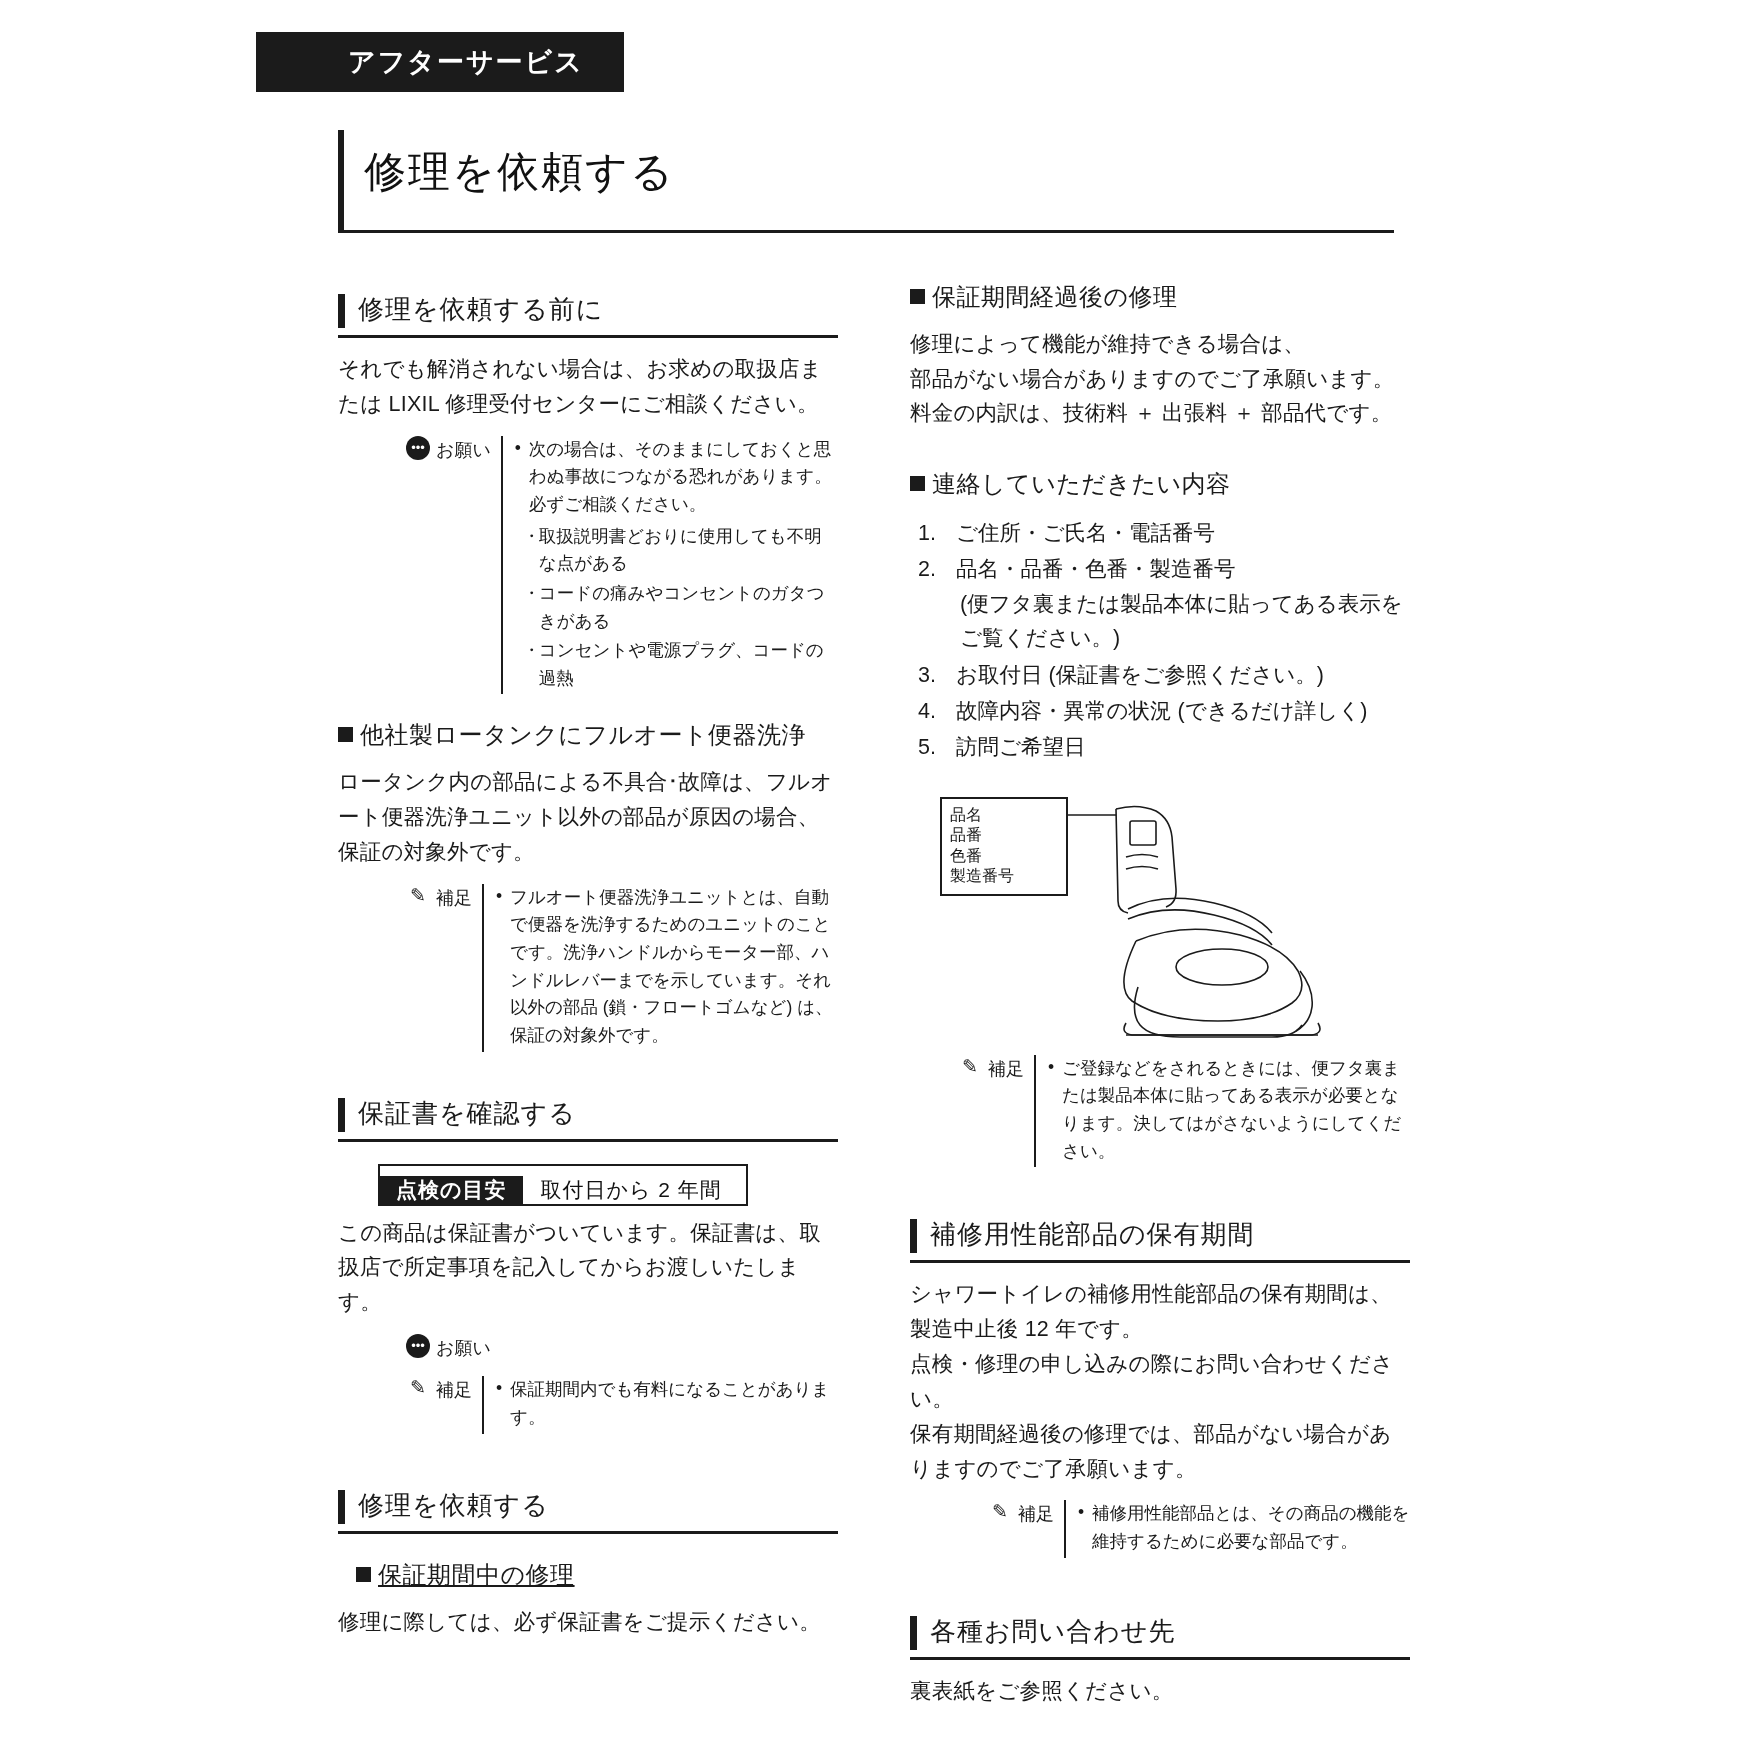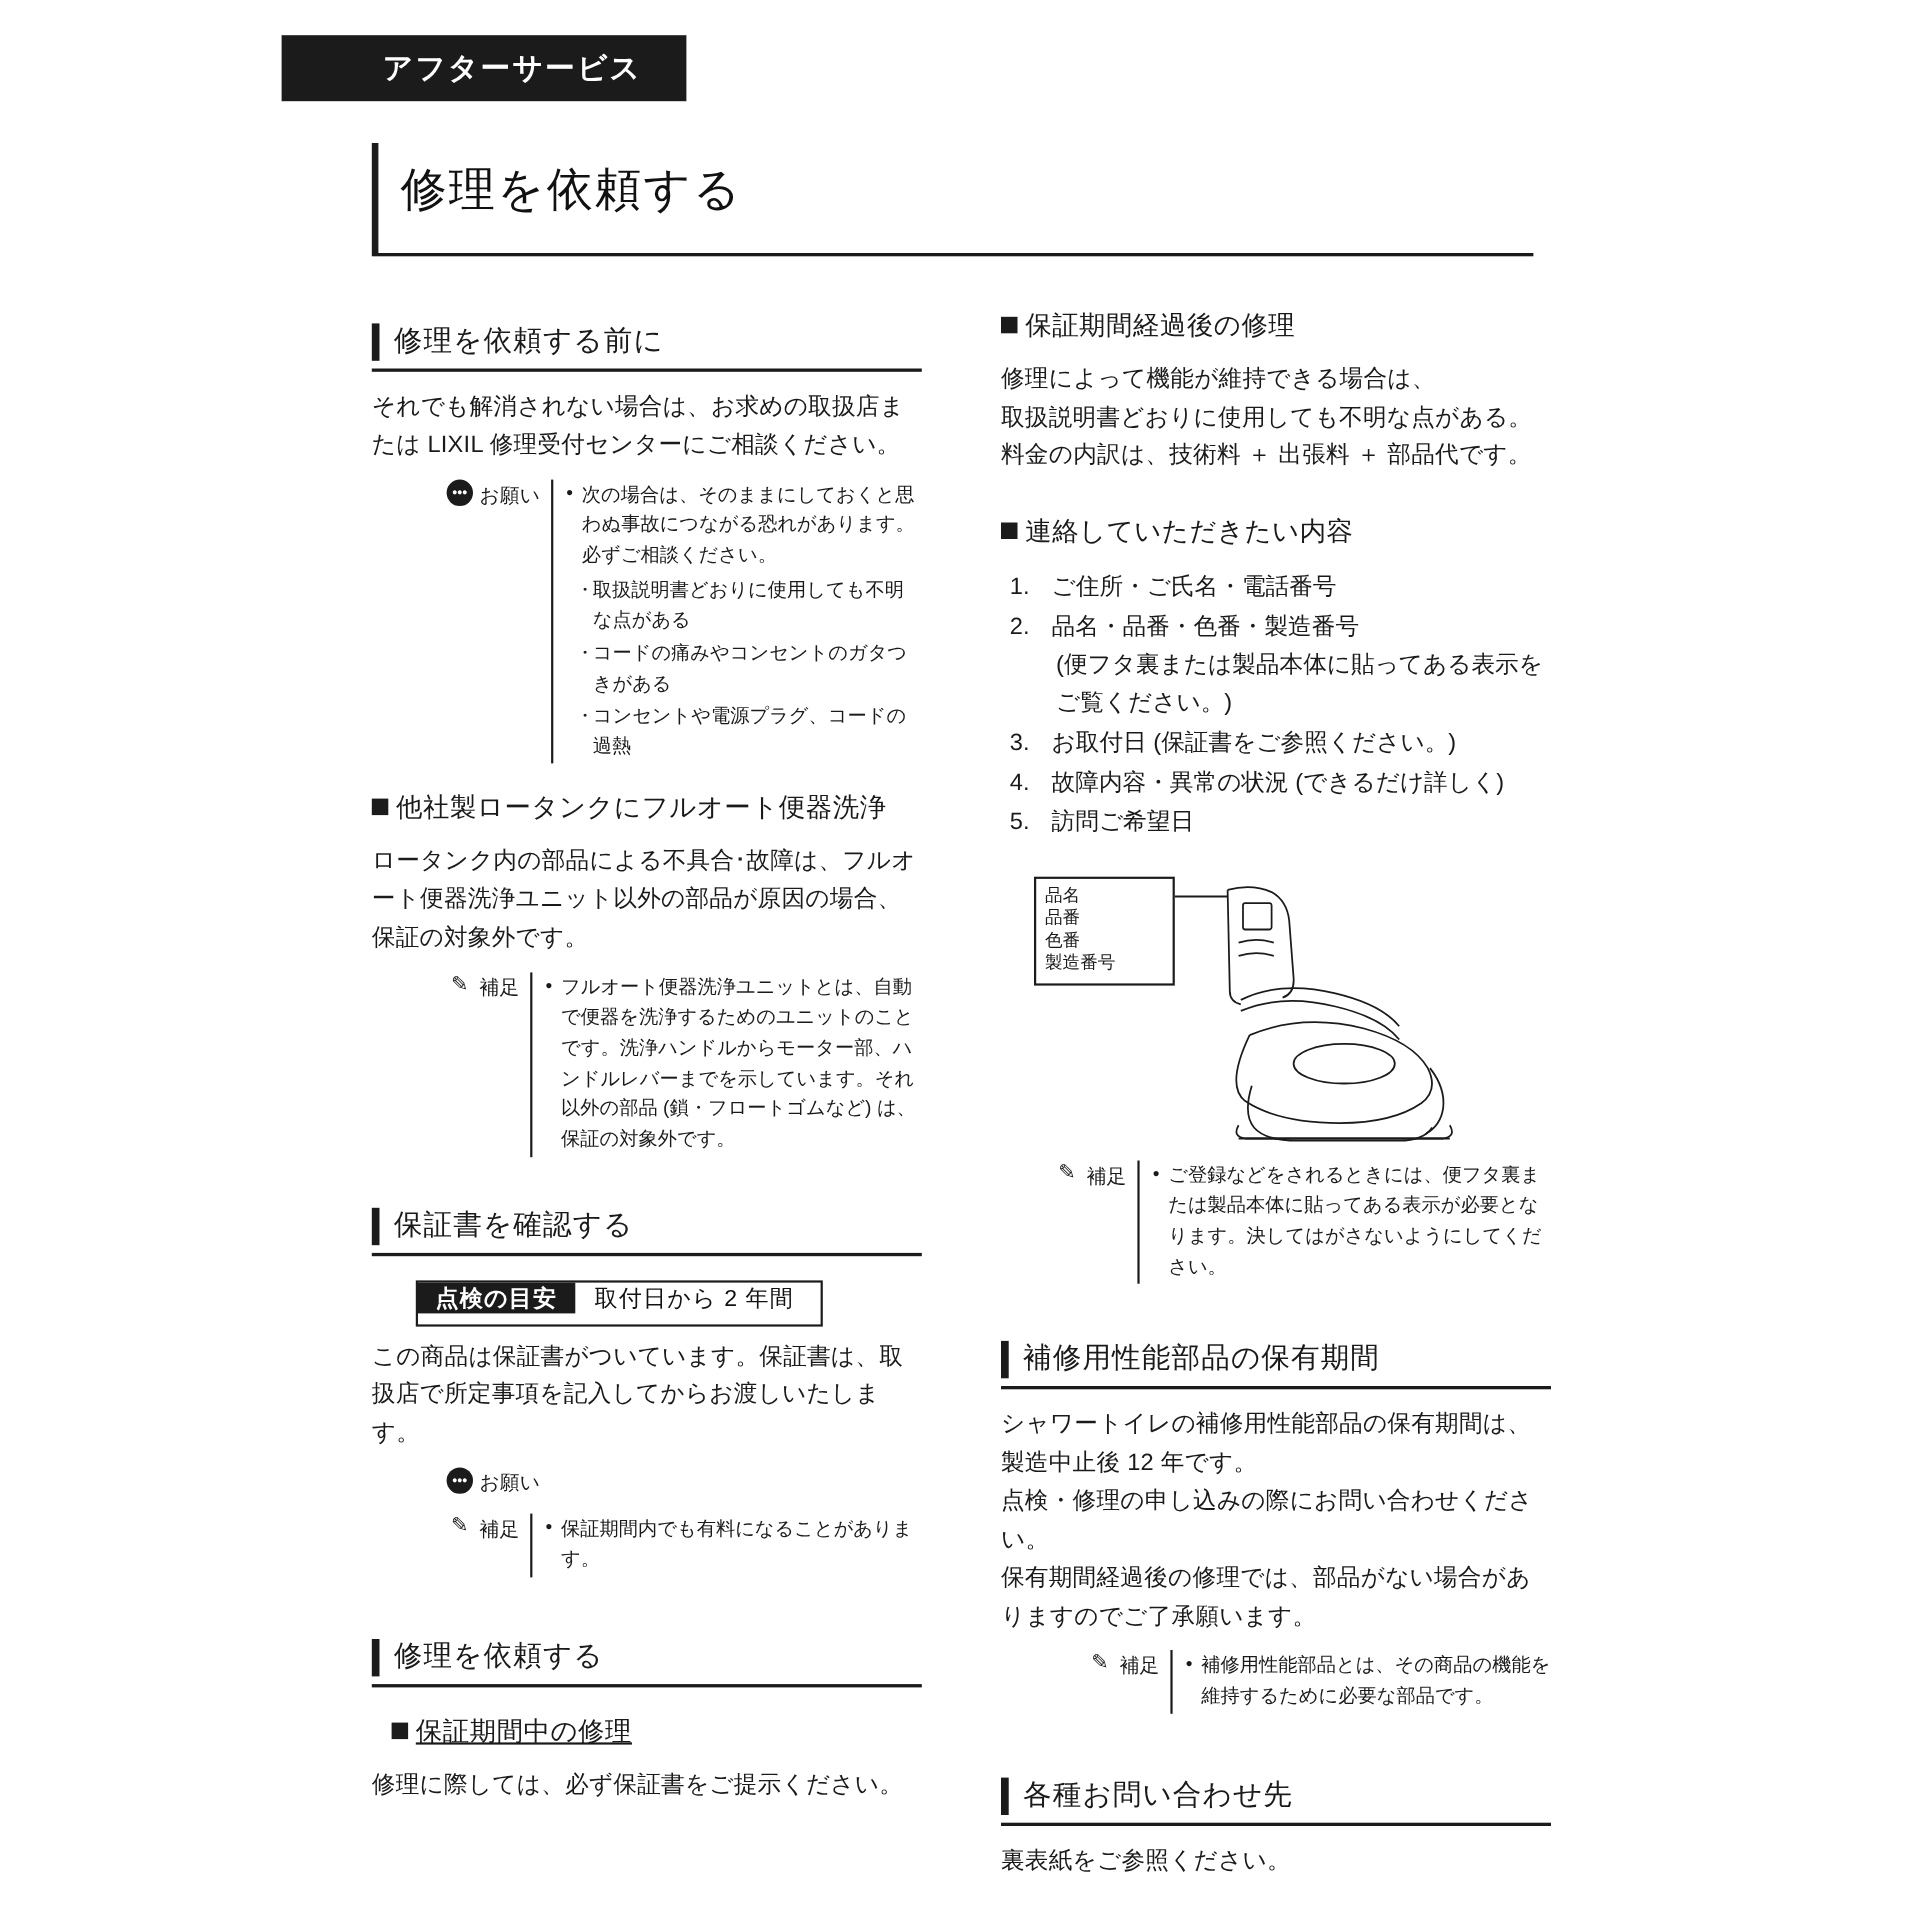--- a/index.html
+++ b/index.html
@@ -199,21 +199,21 @@
   .note .content ul.inner li::before {
     content: "\30FB";
     position: absolute;
     left: 0;
     top: 0;
   }
 
   
   .badge-row {
     display: flex;
-    align-items: flex-start;
+    align-items: flex-end;
     border: 2px solid #1b1b1b;
     width: 370px;
     height: 42px;
     margin: 22px 0 8px 40px;
     box-sizing: border-box;
   }
   .badge-row .b1 {
     background: #1b1b1b;
     color: #fff;
     font-size: 21px;
@@ -383,21 +383,21 @@
     <p class="body">修理に際しては、必ず保証書をご提示ください。</p>
 
   </div>
 
   <div class="col-right">
 
     <div class="sub-h" style="margin-top:0;">
       <span class="sq"></span><span>保証期間経過後の修理</span>
     </div>
     <p class="body">修理によって機能が維持できる場合は、</p>
-    <p class="body" style="margin-top:0;">取扱説明書どおりに使用しても不明な点がある。</p>
+    <p class="body" style="margin-top:0;">部品がない場合がありますのでご了承願います。</p>
     <p class="body" style="margin-top:0;">料金の内訳は、技術料 ＋ 出張料 ＋ 部品代です。</p>
 
     <div class="sub-h" style="margin-top:36px;">
       <span class="sq"></span><span>連絡していただきたい内容</span>
     </div>
 
     <ol class="numlist">
       <li>
         <span class="n">1.</span>
         <span>ご住所・ご氏名・電話番号</span>

